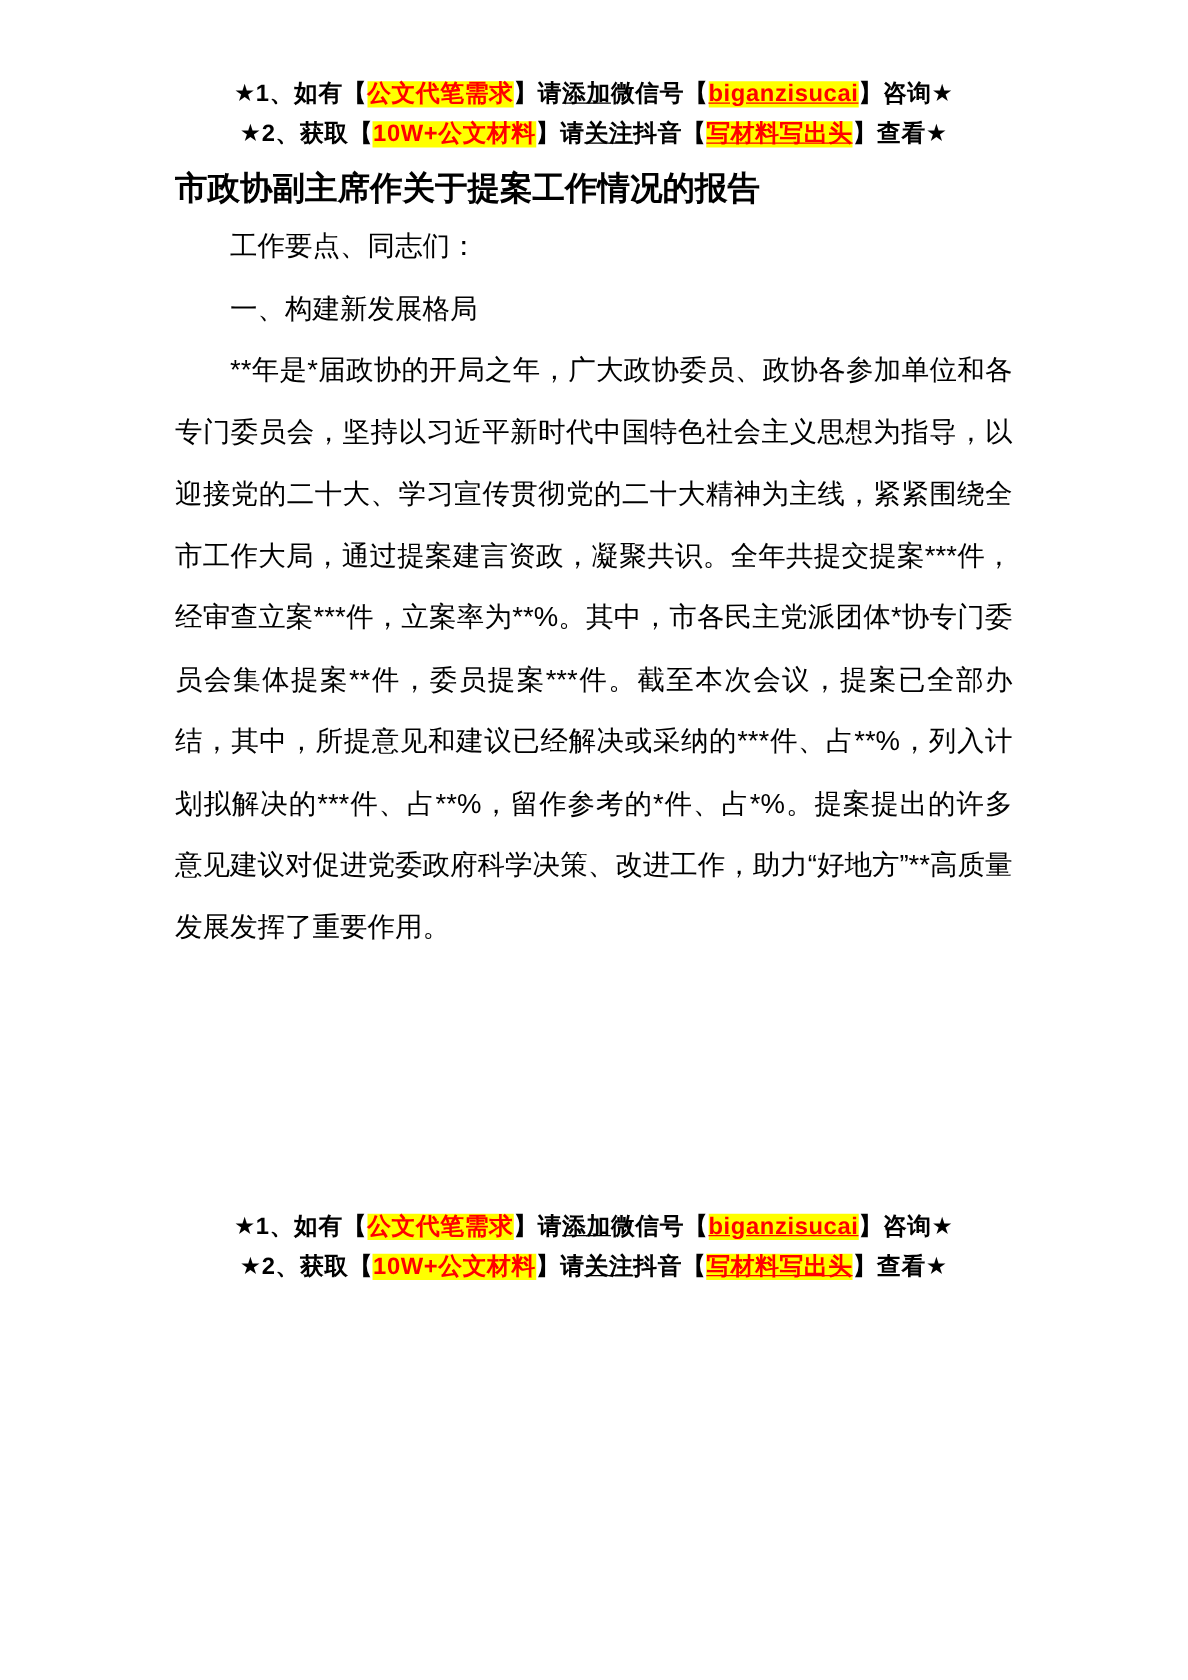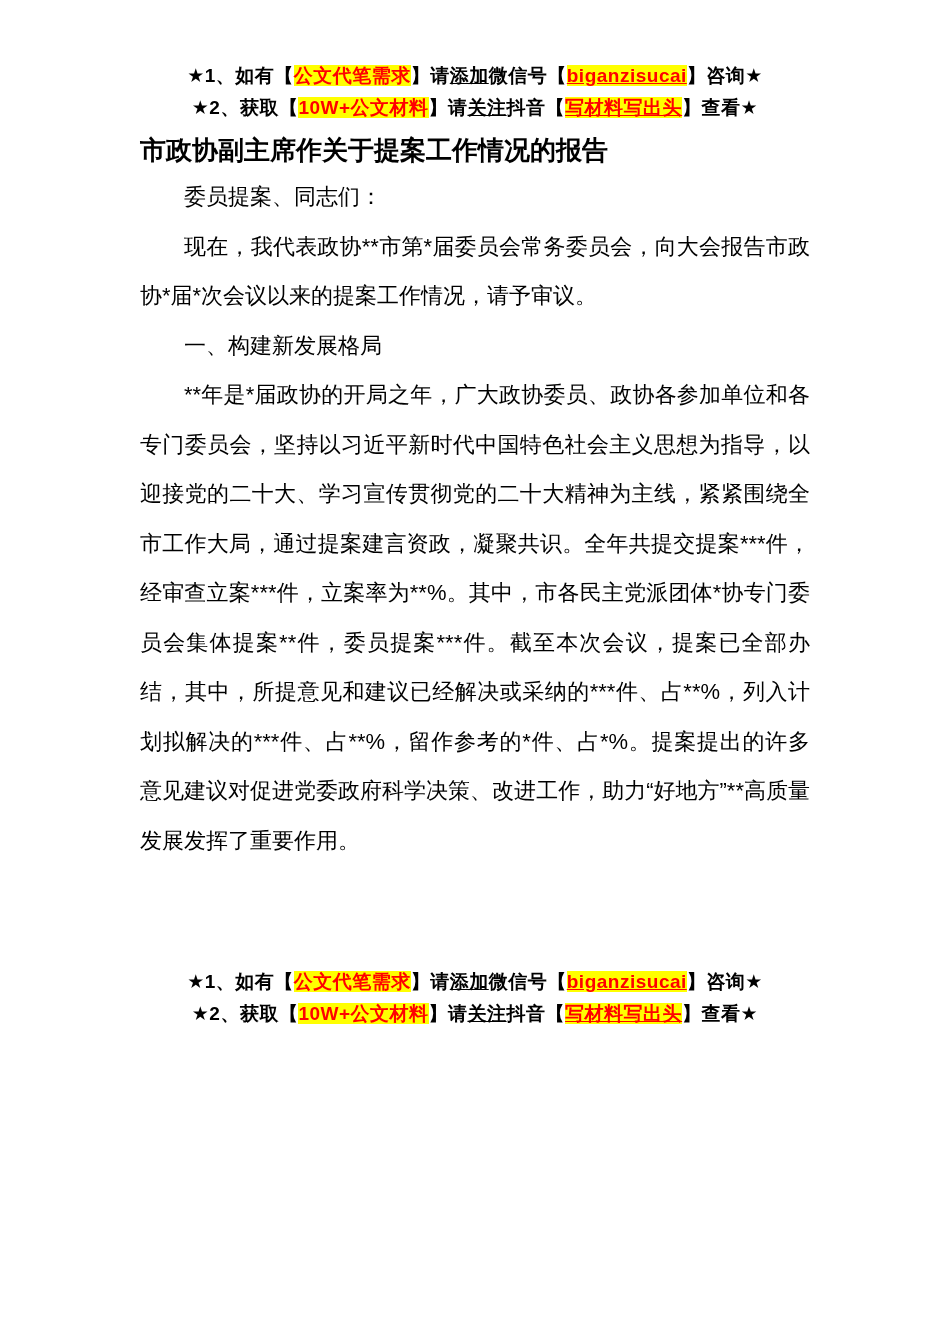--- a/index.html
+++ b/index.html
@@ -61,22 +61,21 @@
 <div class="page">
 
   <div class="promo promo-top">
     <div class="promo-line"><span>★1、如有【</span><span class="seg-red-hl">公文代笔需求</span><span>】请</span><span class="seg-ul">添加</span><span>微信号【</span><span class="seg-red-hl seg-ul">biganzisucai</span><span>】咨询★</span></div>
     <div class="promo-line"><span>★2、获取【</span><span class="seg-red-hl">10W+公文材料</span><span>】请</span><span class="seg-ul">关注</span><span>抖音【</span><span class="seg-red-hl seg-ul">写材料写出头</span><span>】查看★</span></div>
   </div>
 
   <h1 class="doc-title">市政协副主席作关于提案工作情况的报告</h1>
 
   <div class="doc-body">
-    <p>委员提案、同志们：</p>
-    <p>现在，我代表政协**市第*届委员会常务委员会，向大会报告市政协*届*次会议以来的提案工作情况，请予审议。</p>
+    <p>工作要点、同志们：</p>
     <p>一、构建新发展格局</p>
     <p>**年是*届政协的开局之年，广大政协委员、政协各参加单位和各专门委员会，坚持以习近平新时代中国特色社会主义思想为指导，以迎接党的二十大、学习宣传贯彻党的二十大精神为主线，紧紧围绕全市工作大局，通过提案建言资政，凝聚共识。全年共提交提案***件，经审查立案***件，立案率为**%。其中，市各民主党派团体*协专门委员会集体提案**件，委员提案***件。截至本次会议，提案已全部办结，其中，所提意见和建议已经解决或采纳的***件、占**%，列入计划拟解决的***件、占**%，留作参考的*件、占*%。提案提出的许多意见建议对促进党委政府科学决策、改进工作，助力“好地方”**高质量发展发挥了重要作用。</p>
   </div>
 
   <div class="promo promo-bottom">
     <div class="promo-line"><span>★1、如有【</span><span class="seg-red-hl">公文代笔需求</span><span>】请</span><span class="seg-ul">添加</span><span>微信号【</span><span class="seg-red-hl seg-ul">biganzisucai</span><span>】咨询★</span></div>
     <div class="promo-line"><span>★2、获取【</span><span class="seg-red-hl">10W+公文材料</span><span>】请</span><span class="seg-ul">关注</span><span>抖音【</span><span class="seg-red-hl seg-ul">写材料写出头</span><span>】查看★</span></div>
   </div>
 
 </div>

